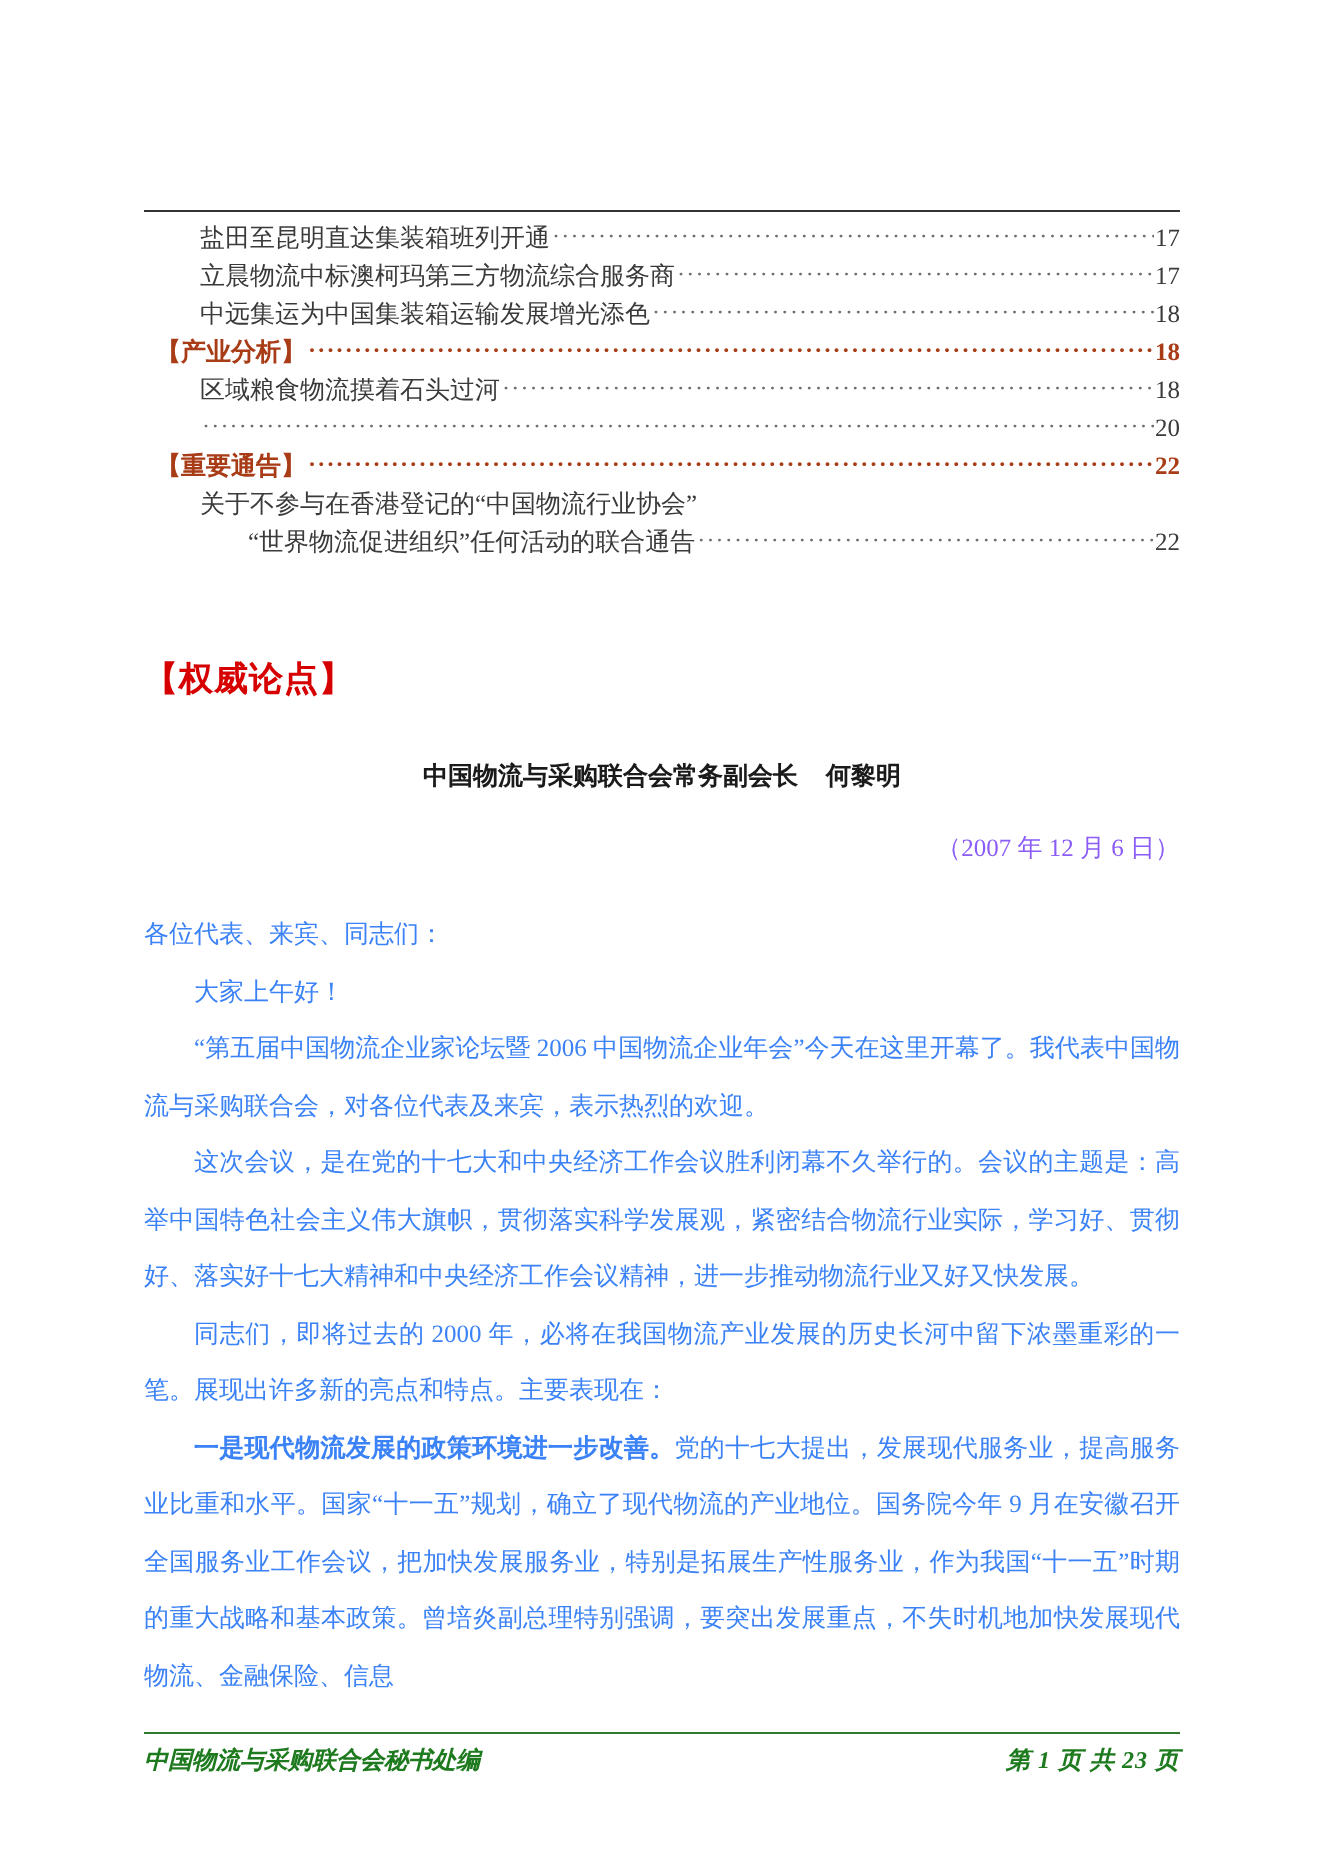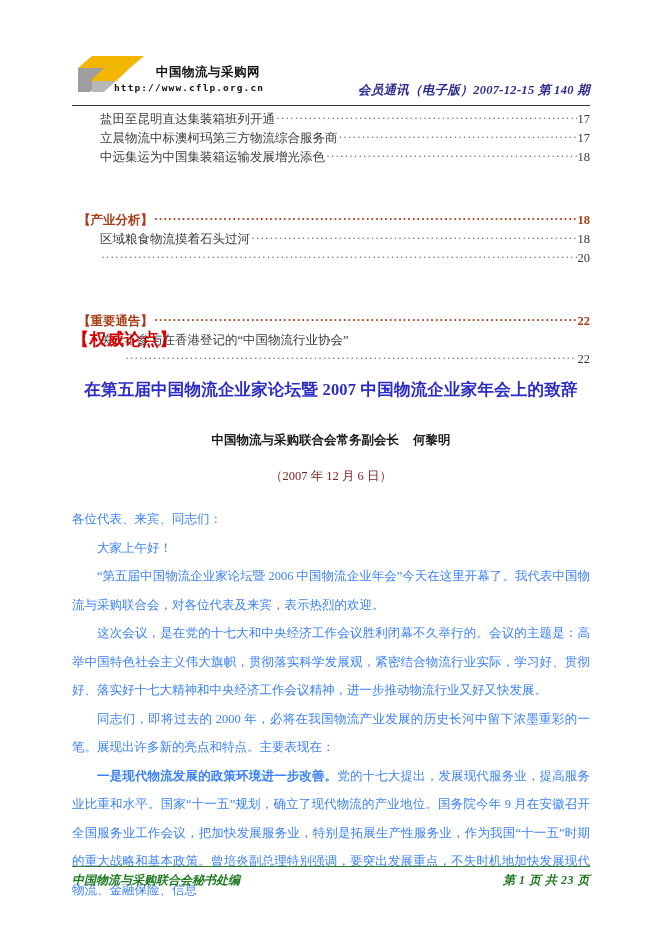--- a/index.html
+++ b/index.html
@@ -120,21 +120,20 @@
   }
   .toc-row .pageno {
     flex: 0 0 auto;
     font-family: "Liberation Serif", serif;
     font-size: 12.5px;
   }
   .toc-row.section {
     color: #a83c16;
     font-weight: bold;
     padding-left: 6px;
-    margin-top: 44px;
   }
   .toc-row.section .leader { color: #a83c16; }
   .toc-row.section .pageno { color: #a83c16; font-weight: bold; }
 
   
   .content {
     position: absolute;
     left: 72px;
     top: 316px;
     width: 518px;
@@ -160,25 +159,25 @@
   .byline {
     text-align: center;
     font-size: 12.5px;
     font-weight: bold;
     line-height: 22px;
     margin: 0 0 14px 0;
     color: #1a1a1a;
   }
   .byline .author { margin-left: 14px; }
   .dateline {
-    text-align: center;
+    text-align: right;
     font-size: 12.5px;
     line-height: 22px;
     margin: 0 0 18px 0;
-    color: #7f1d1d;
+    color: #8b5cf6;
   }
   p.body {
     font-size: 12.5px;
     line-height: 28.5px;
     margin: 0 0 0 0;
     text-align: justify;
     text-justify: inter-ideograph;
     color: #3b82f6;
   }
   p.body.indent { text-indent: 2em; }
@@ -208,37 +207,20 @@
     color: #1e7a1e;
     white-space: nowrap;
   }
   .footer .pageinfo { letter-spacing: 0.5px; }
 </style>
 </head>
 <body>
 
 <div class="page">
 
-  <div class="header">
-
-    <div class="logo-block">
-      <svg class="logo-mark" viewBox="0 0 80 40" aria-hidden="true">
-        <polygon points="20,2 58,2 44,14 6,14" fill="#f2b600"></polygon>
-        <polygon points="46,2 72,2 58,14 32,14" fill="#f2b600"></polygon>
-        <polygon points="6,14 44,14 30,27 6,27" fill="#9e9e9e"></polygon>
-        <polygon points="32,14 58,14 44,27 18,27" fill="#f2b600"></polygon>
-        <polygon points="6,27 30,27 18,38 6,38" fill="#9e9e9e"></polygon>
-        <polygon points="20,27 44,27 32,38 20,38" fill="#b8b8b8"></polygon>
-      </svg>
-      <div class="logo-text-cn">中国物流与采购网</div>
-      <div class="logo-text-url">http://www.cflp.org.cn</div>
-    </div>
-
-    <div class="issue-line">会员通讯（电子版）2007-12-15 第 140 期</div>
-  </div>
   <div class="header-rule"></div>
 
   <div class="toc" id="toc-host">
       <div class="toc-row indent1">
         <span class="label">盐田至昆明直达集装箱班列开通</span>
         <span class="leader">·······················································································································································································</span>
         <span class="pageno">17</span>
       </div>
       <div class="toc-row indent1">
         <span class="label">立晨物流中标澳柯玛第三方物流综合服务商</span>
@@ -266,28 +248,28 @@
       </div>
       <div class="toc-row section">
         <span class="label">【重要通告】</span>
         <span class="leader">·······················································································································································································</span>
         <span class="pageno">22</span>
       </div>
       <div class="toc-row indent1 nopage">
         <span class="label">关于不参与在香港登记的“中国物流行业协会”</span>
       </div>
       <div class="toc-row indent2">
+        <span class="label">“世界物流促进组织”任何活动的联合通告</span>
         <span class="leader">·······················································································································································································</span>
         <span class="pageno">22</span>
       </div>
     </div>
 
   <div class="content">
     <div class="rubric">【权威论点】</div>
-    <div class="doc-title">在第五届中国物流企业家论坛暨 2007 中国物流企业家年会上的致辞</div>
     <div class="byline">
       <span>中国物流与采购联合会常务副会长</span><span class="author">何黎明</span>
     </div>
     <div class="dateline">（2007 年 12 月 6 日）</div>
     <div id="para-host">
         <p class="body"><span>各位代表、来宾、同志们：</span></p>
         <p class="body indent"><span>大家上午好！</span></p>
         <p class="body indent"><span>“第五届中国物流企业家论坛暨 2006 中国物流企业年会”今天在这里开幕了。我代表中国物流与采购联合会，对各位代表及来宾，表示热烈的欢迎。</span></p>
         <p class="body indent"><span>这次会议，是在党的十七大和中央经济工作会议胜利闭幕不久举行的。会议的主题是：高举中国特色社会主义伟大旗帜，贯彻落实科学发展观，紧密结合物流行业实际，学习好、贯彻好、落实好十七大精神和中央经济工作会议精神，进一步推动物流行业又好又快发展。</span></p>
         <p class="body indent"><span>同志们，即将过去的 2000 年，必将在我国物流产业发展的历史长河中留下浓墨重彩的一笔。展现出许多新的亮点和特点。主要表现在：</span></p>

